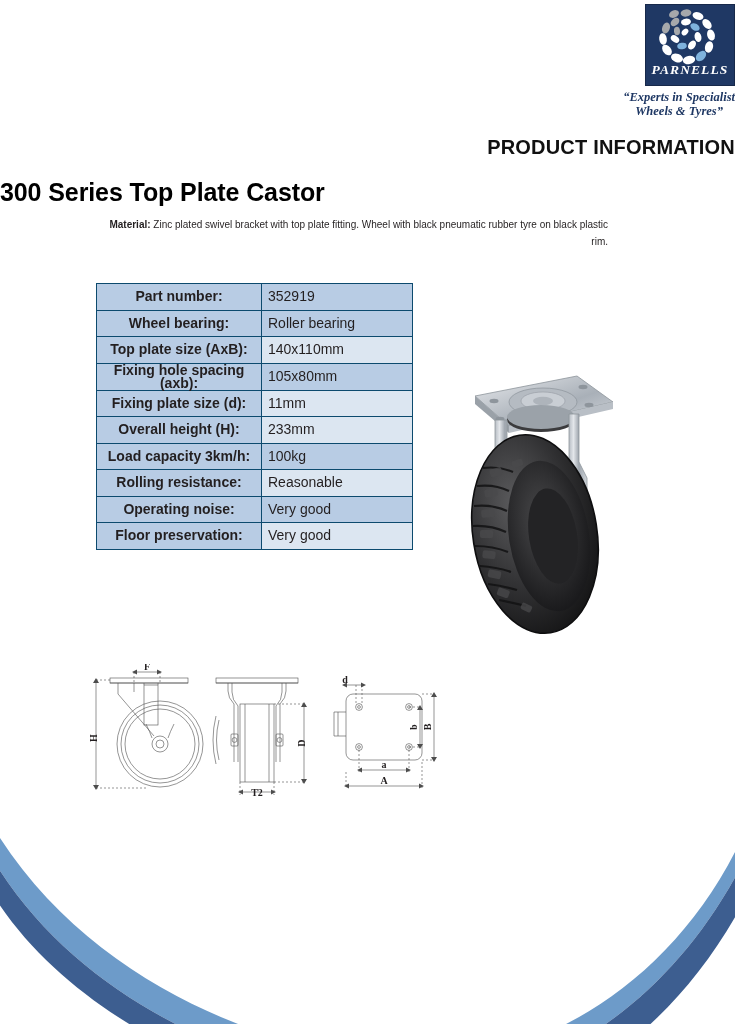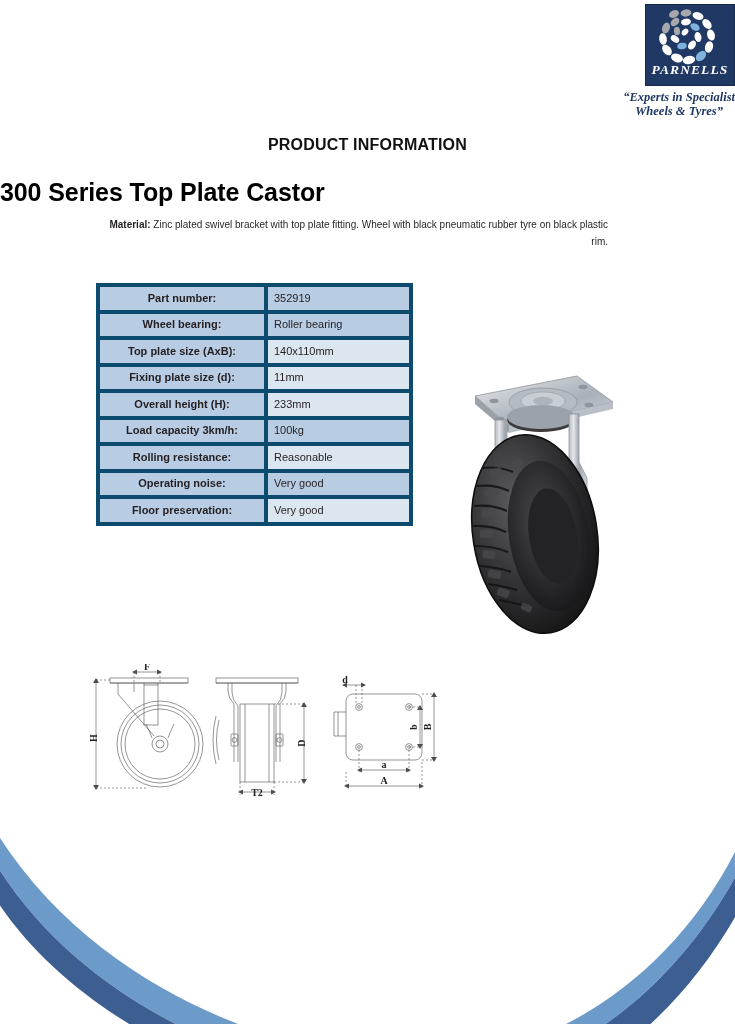--- a/index.html
+++ b/index.html
@@ -56,22 +56,22 @@
     font-size: 12.5px;
     line-height: 14px;
     color: #1f3864;
   }
 
   
   #product-information-title {
     position: absolute;
     left: 0; right: 0;
     top: 136px;
-    text-align: center;
-    font-size: 16px;
+    text-align: right;
+    font-size: 20px;
     font-weight: bold;
     color: #111111;
     letter-spacing: 0.2px;
   }
   #product-name-title {
     position: absolute;
     left: 0; right: 0;
     top: 178px;
     font-size: 25px;
     font-weight: bold;
@@ -94,22 +94,22 @@
   #spec-table {
     position: absolute;
     left: 96px;
     top: 283px;
     width: 317px;
     border-collapse: collapse;
     table-layout: fixed;
   }
   #spec-table tr { height: 26.5px; }
   #spec-table td {
-    border: 4px solid #0c4a6e;
-    font-size: 11px;
+    border: 1px solid #0c4a6e;
+    font-size: 14px;
     padding: 0 6px;
     line-height: 13px;
   }
   #spec-table td.k {
     width: 152px;
     text-align: center;
     font-weight: bold;
   }
   #spec-table td.v {
     text-align: left;
@@ -197,20 +197,24 @@
         <td class="v">352919</td>
       </tr>
       <tr class="odd">
         <td class="k">Wheel bearing:</td>
         <td class="v">Roller bearing</td>
       </tr>
       <tr class="even">
         <td class="k">Top plate size (AxB):</td>
         <td class="v">140x110mm</td>
       </tr>
+      <tr class="odd">
+        <td class="k">Fixing hole spacing (axb):</td>
+        <td class="v">105x80mm</td>
+      </tr>
       <tr class="even">
         <td class="k">Fixing plate size (d):</td>
         <td class="v">11mm</td>
       </tr>
       <tr class="even">
         <td class="k">Overall height (H):</td>
         <td class="v">233mm</td>
       </tr>
       <tr class="odd">
         <td class="k">Load capacity 3km/h:</td>

